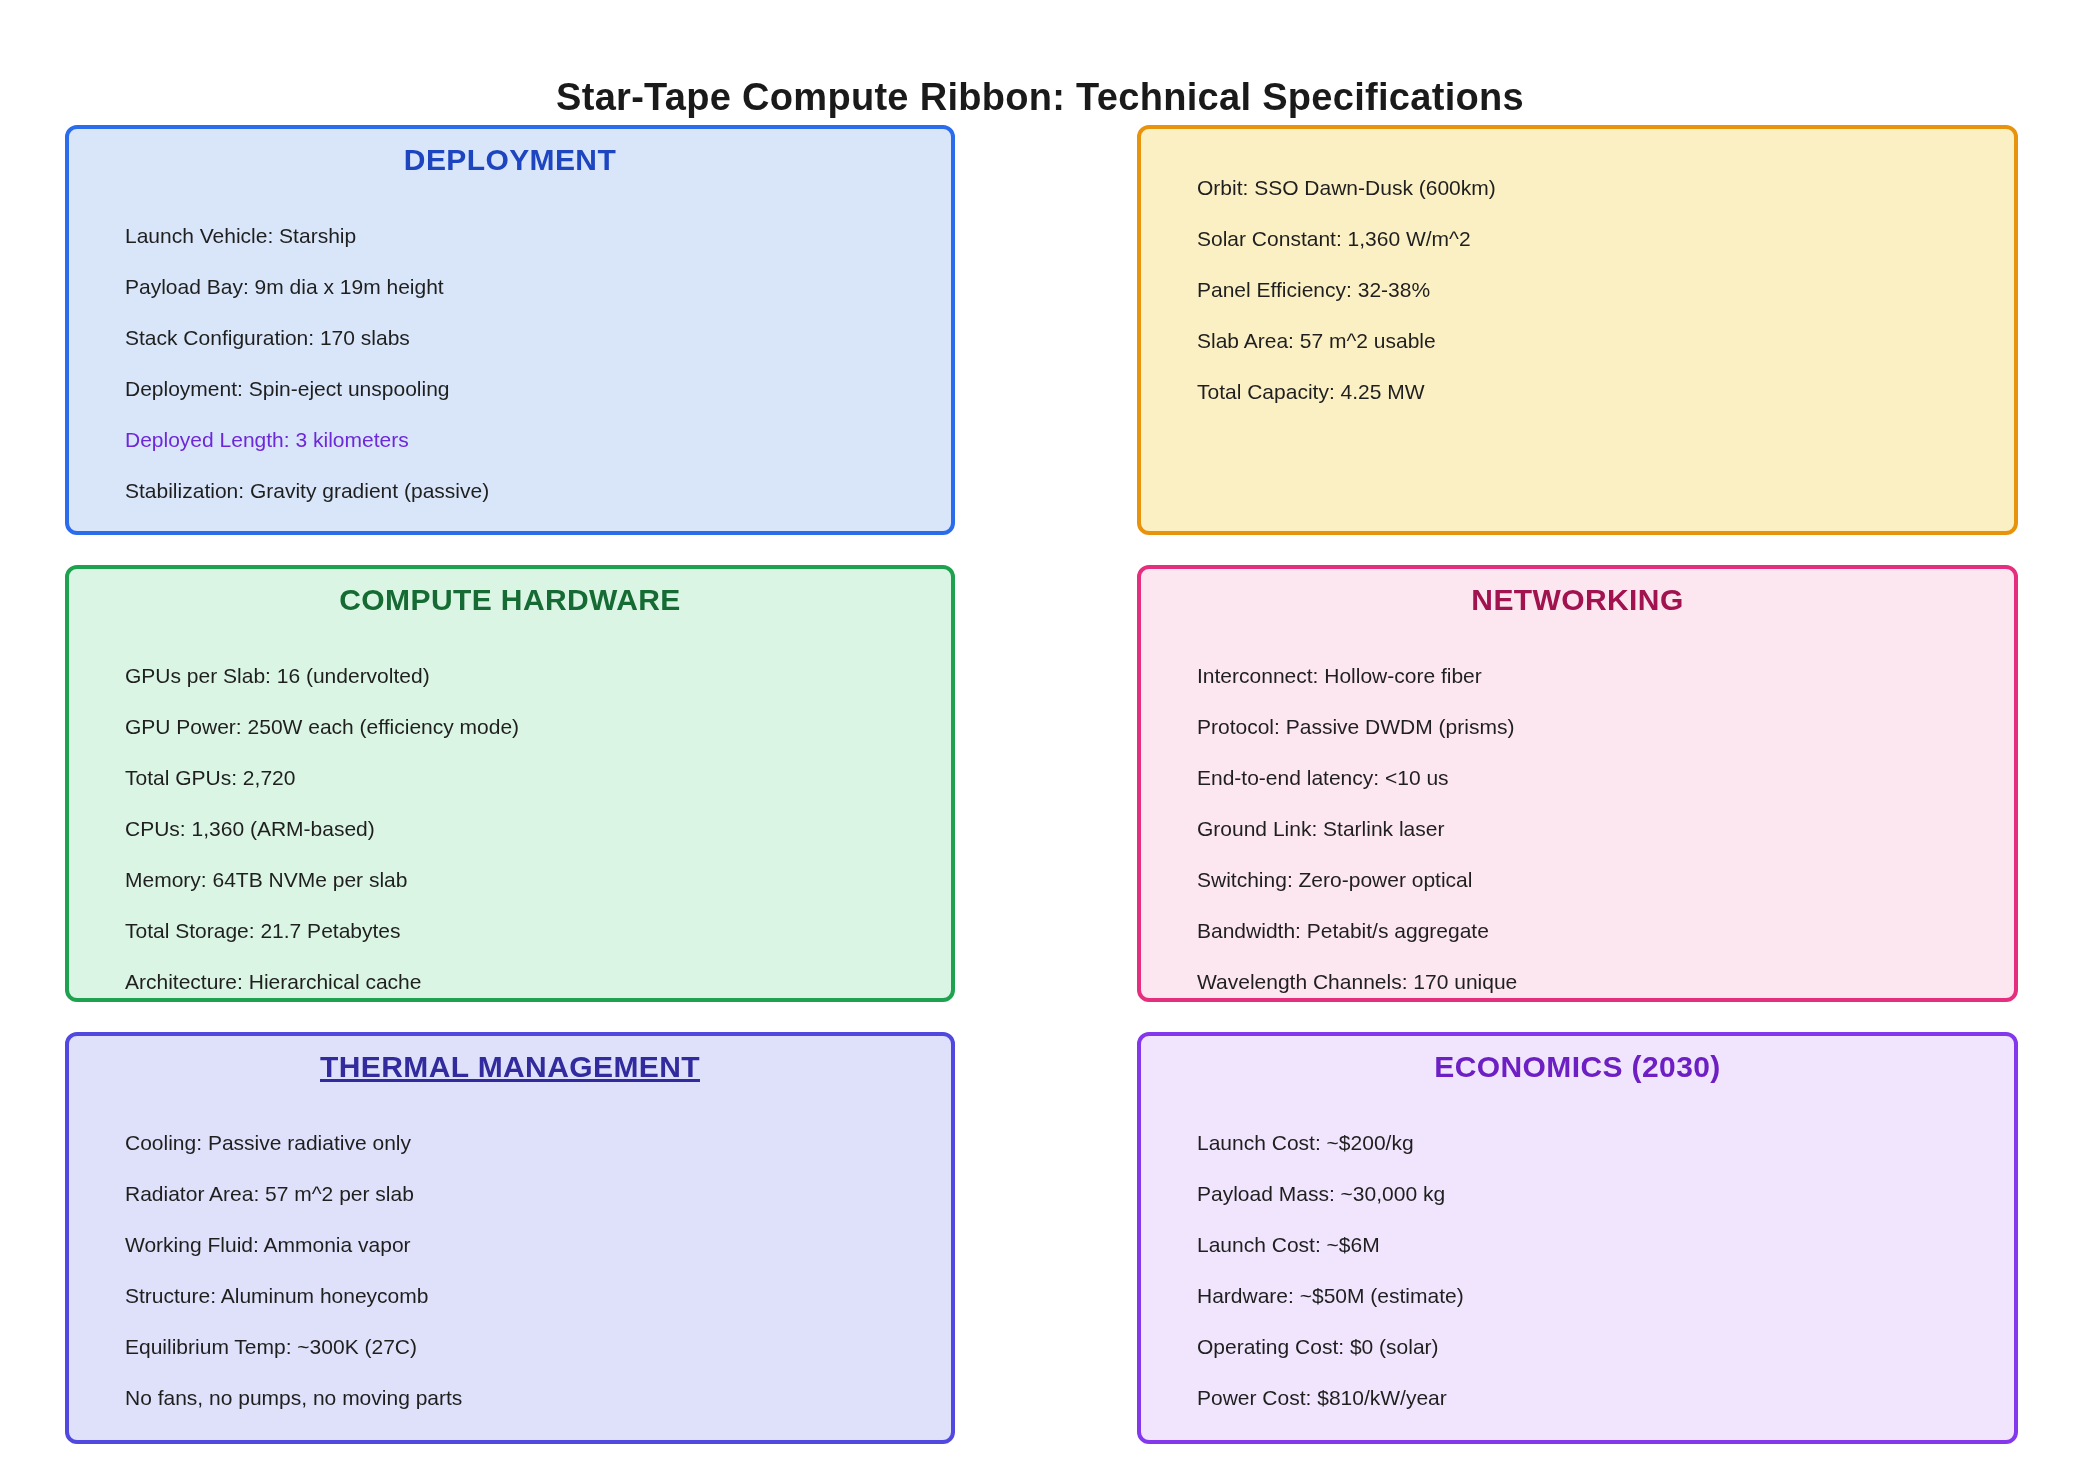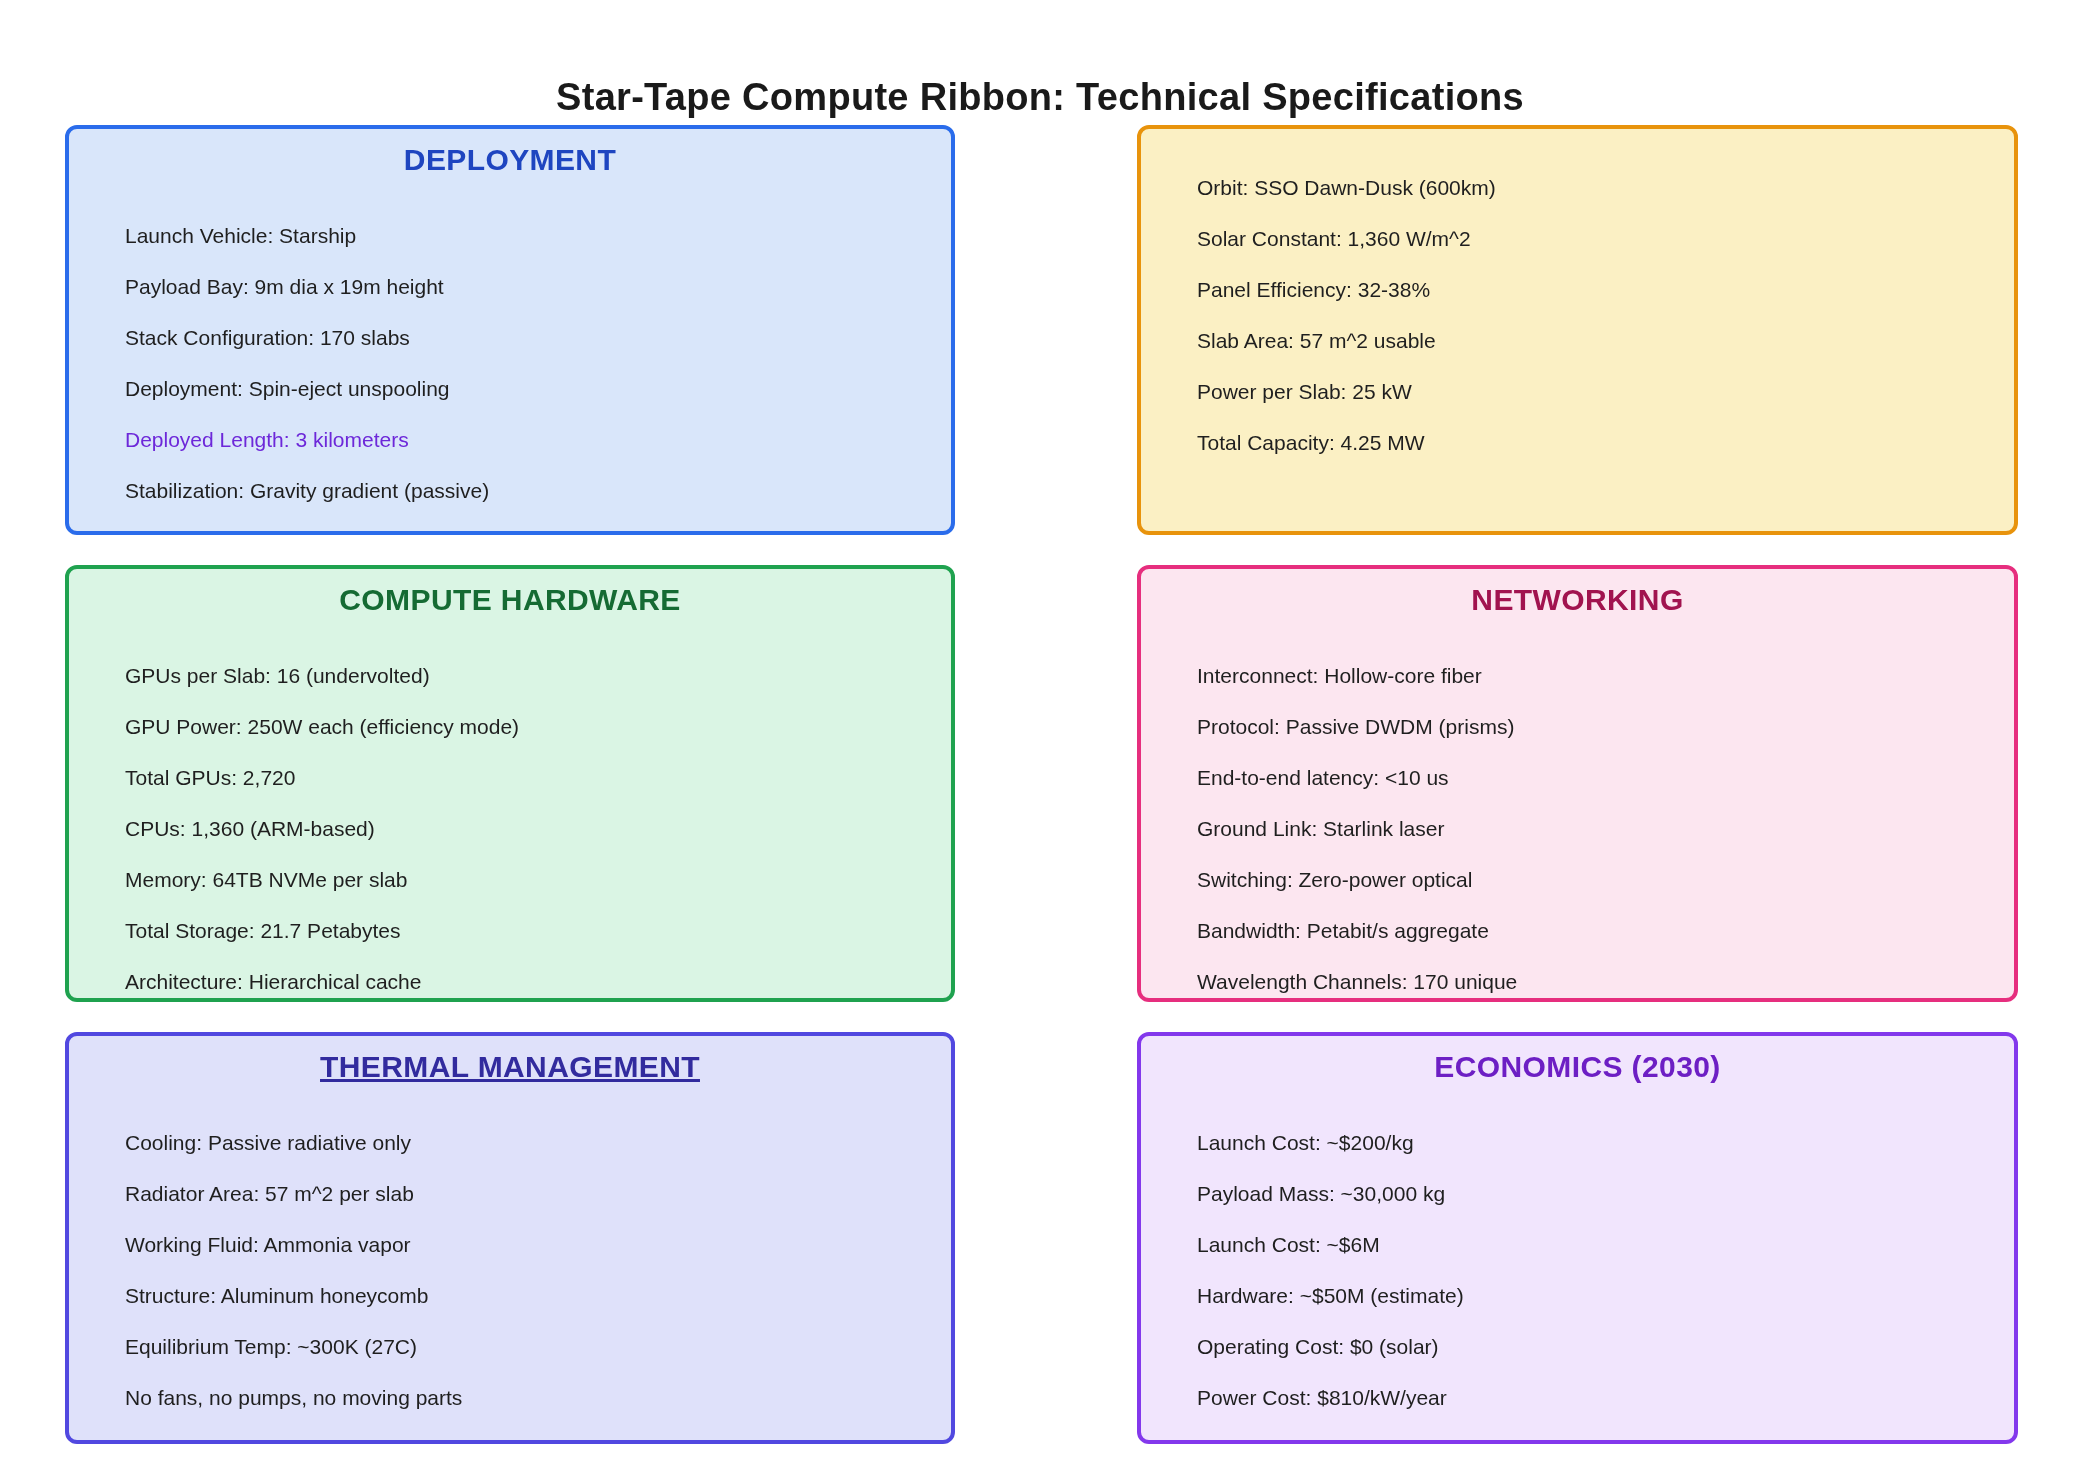--- a/index.html
+++ b/index.html
@@ -81,21 +81,20 @@
       <li style="color: rgb(31, 31, 31);">Stabilization: Gravity gradient (passive)</li>
     </ul>
   </section>
 
   <section class="card" style="border-color: rgb(232, 147, 12); background: rgb(251, 240, 196);">
     <ul class="card-items">
       <li style="color: rgb(31, 31, 31);">Orbit: SSO Dawn-Dusk (600km)</li>
       <li style="color: rgb(31, 31, 31);">Solar Constant: 1,360 W/m^2</li>
       <li style="color: rgb(31, 31, 31);">Panel Efficiency: 32-38%</li>
       <li style="color: rgb(31, 31, 31);">Slab Area: 57 m^2 usable</li>
-      <li style="color: rgb(31, 31, 31);">Power per Slab: 25 kW</li>
       <li style="color: rgb(31, 31, 31);">Total Capacity: 4.25 MW</li>
     </ul>
   </section>
 
   <section class="card" style="border-color: rgb(31, 162, 79); background: rgb(218, 245, 228);">
     <h2 class="card-title" style="color: rgb(21, 107, 51);">COMPUTE HARDWARE</h2>
     <ul class="card-items">
       <li style="color: rgb(31, 31, 31);">GPUs per Slab: 16 (undervolted)</li>
       <li style="color: rgb(31, 31, 31);">GPU Power: 250W each (efficiency mode)</li>
       <li style="color: rgb(31, 31, 31);">Total GPUs: 2,720</li>

